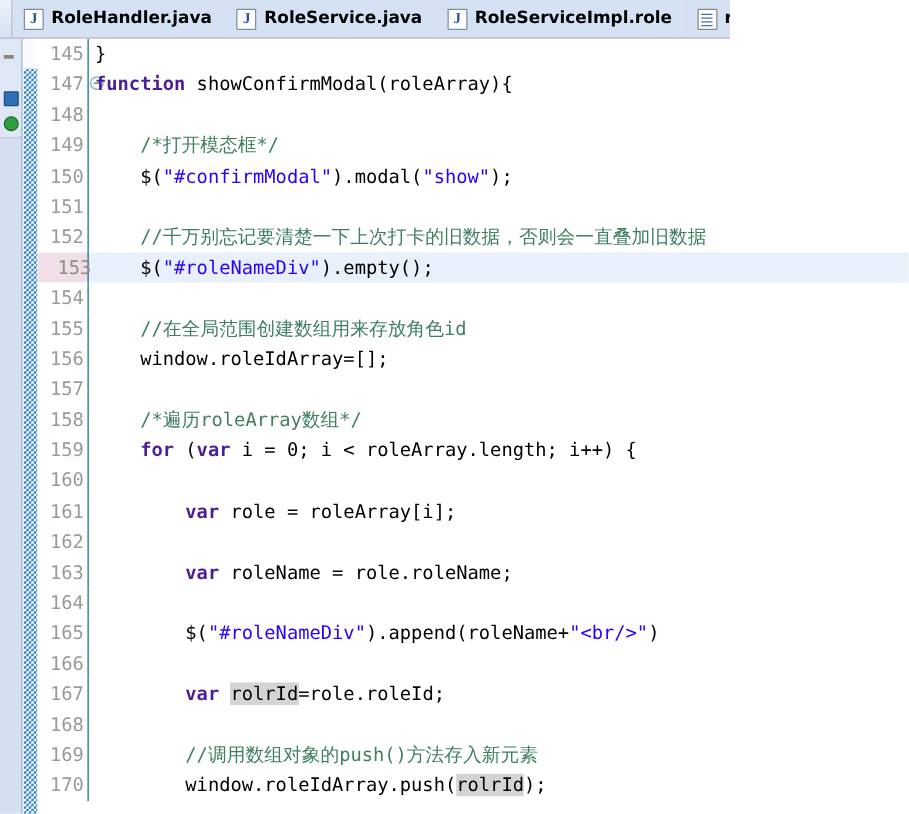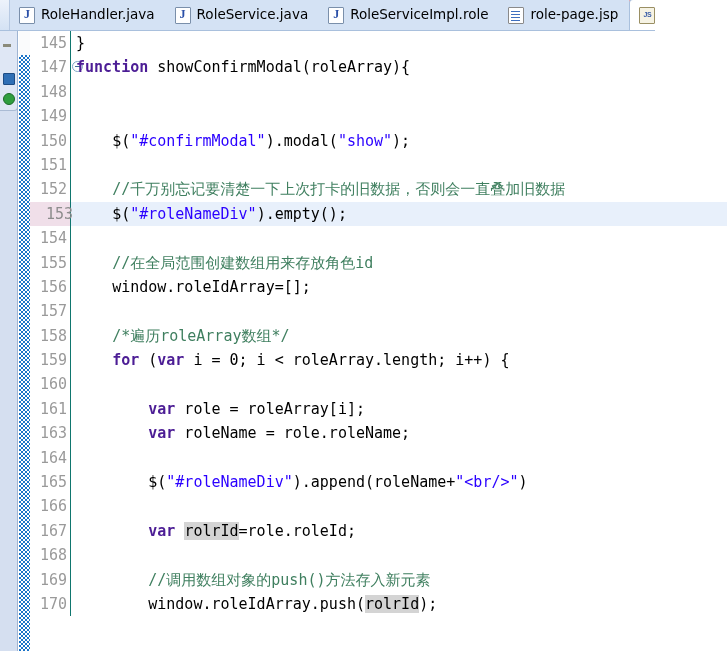--- a/index.html
+++ b/index.html
@@ -13,27 +13,28 @@
     overflow: hidden;
     font-family: "DejaVu Sans", "Liberation Sans", sans-serif;
     font-size: 13px;
     position: relative;
   }
 
   
   #tabbar {
     position: absolute;
     left: 0; top: 0;
-    width: 655px; height: 31px;
+    width: 584px; height: 31px;
     background: #fca5a5;
     border-bottom: 1px solid #a9c0dd;
     box-sizing: border-box;
     display: flex;
     align-items: flex-end;
     overflow: hidden;
+    font-weight: bold;
   }
   .tab-leftnub {
     width: 10px;
     height: 31px;
     background: linear-gradient(to bottom, #eef3fb 0%, #d4e2f4 100%);
     border-right: 1px solid #b7c9e2;
     box-sizing: border-box;
     flex: 0 0 auto;
   }
   .tab {
@@ -273,33 +274,34 @@
   </div>
 </div>
 
 <div id="hatch-top"></div>
 <div id="hatch"></div>
 
 <div id="editor">
     <div class="row"><div class="gutter">145</div><div class="code"><span>}</span></div></div>
     <div class="row"><div class="gutter">147</div><span class="fold"></span><div class="code"><span class="c-kw">function</span><span> showConfirmModal(roleArray){</span></div></div>
     <div class="row"><div class="gutter">148</div><div class="code"></div></div>
-    <div class="row"><div class="gutter">149</div></div>
+    <div class="row"><div class="gutter">149</div><div class="code">    <span class="c-comment">/*打开模态框*/</span></div></div>
     <div class="row"><div class="gutter">150</div><div class="code">    <span>$(</span><span class="c-str">"#confirmModal"</span><span>).modal(</span><span class="c-str">"show"</span><span>);</span></div></div>
     <div class="row"><div class="gutter">151</div><div class="code"></div></div>
     <div class="row"><div class="gutter">152</div><div class="code">    <span class="c-comment">//千万别忘记要清楚一下上次打卡的旧数据，否则会一直叠加旧数据</span></div></div>
     <div class="row current"><div class="code-hl"></div><div class="gutter">153</div><div class="code">    <span>$(</span><span class="c-str">"#roleNameDiv"</span><span>).empty();</span></div></div>
     <div class="row"><div class="gutter">154</div><div class="code"></div></div>
     <div class="row"><div class="gutter">155</div><div class="code">    <span class="c-comment">//在全局范围创建数组用来存放角色id</span></div></div>
     <div class="row"><div class="gutter">156</div><div class="code">    <span>window.roleIdArray=[];</span></div></div>
     <div class="row"><div class="gutter">157</div><div class="code"></div></div>
     <div class="row"><div class="gutter">158</div><div class="code">    <span class="c-comment">/*遍历roleArray数组*/</span></div></div>
     <div class="row"><div class="gutter">159</div><div class="code">    <span class="c-kw">for</span><span> (</span><span class="c-kw">var</span><span> i = 0; i &lt; roleArray.length; i++) {</span></div></div>
     <div class="row"><div class="gutter">160</div><div class="code"></div></div>
     <div class="row"><div class="gutter">161</div><div class="code">        <span class="c-kw">var</span><span> role = roleArray[i];</span></div></div>
+    <div class="row"><div class="gutter">162</div><div class="code"></div></div>
     <div class="row"><div class="gutter">163</div><div class="code">        <span class="c-kw">var</span><span> roleName = role.roleName;</span></div></div>
     <div class="row"><div class="gutter">164</div><div class="code"></div></div>
     <div class="row"><div class="gutter">165</div><div class="code">        <span>$(</span><span class="c-str">"#roleNameDiv"</span><span>).append(roleName+</span><span class="c-str">"&lt;br/&gt;"</span><span>)</span></div></div>
     <div class="row"><div class="gutter">166</div><div class="code"></div></div>
     <div class="row"><div class="gutter">167</div><div class="code">        <span class="c-kw">var</span><span> </span><span class="c-occ">rolrId</span><span>=role.roleId;</span></div></div>
     <div class="row"><div class="gutter">168</div><div class="code"></div></div>
     <div class="row"><div class="gutter">169</div><div class="code">        <span class="c-comment">//调用数组对象的push()方法存入新元素</span></div></div>
     <div class="row"><div class="gutter">170</div><div class="code">        <span>window.roleIdArray.push(</span><span class="c-occ">rolrId</span><span>);</span></div></div>
   </div>
 

